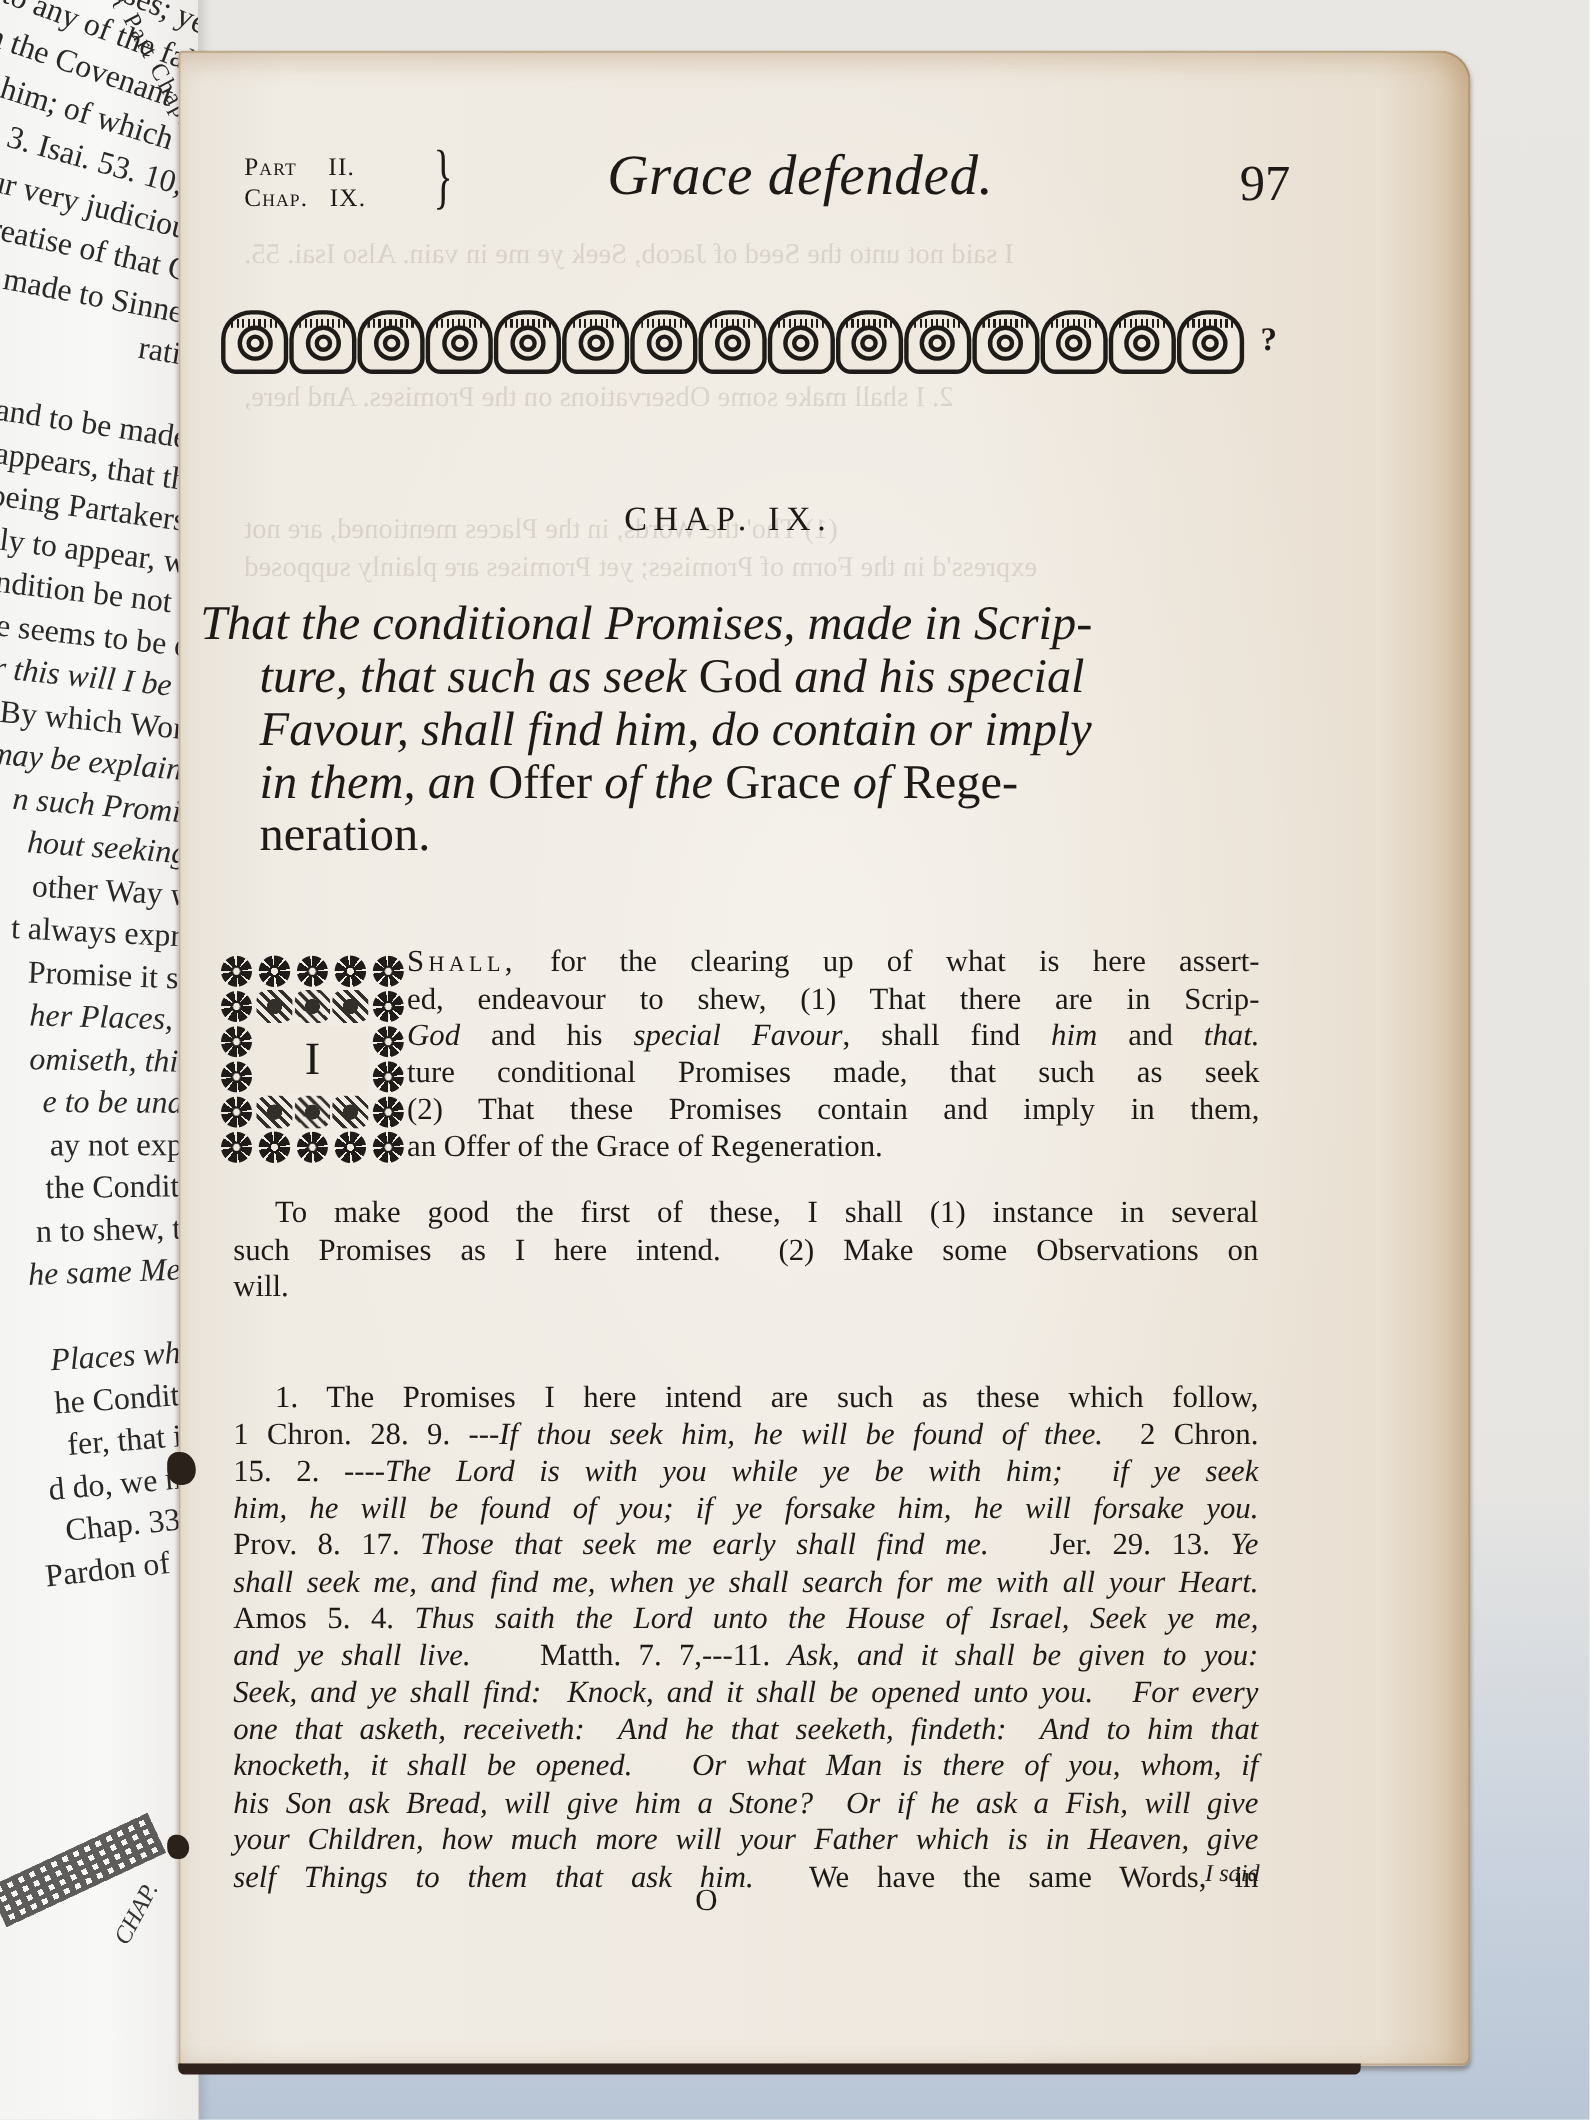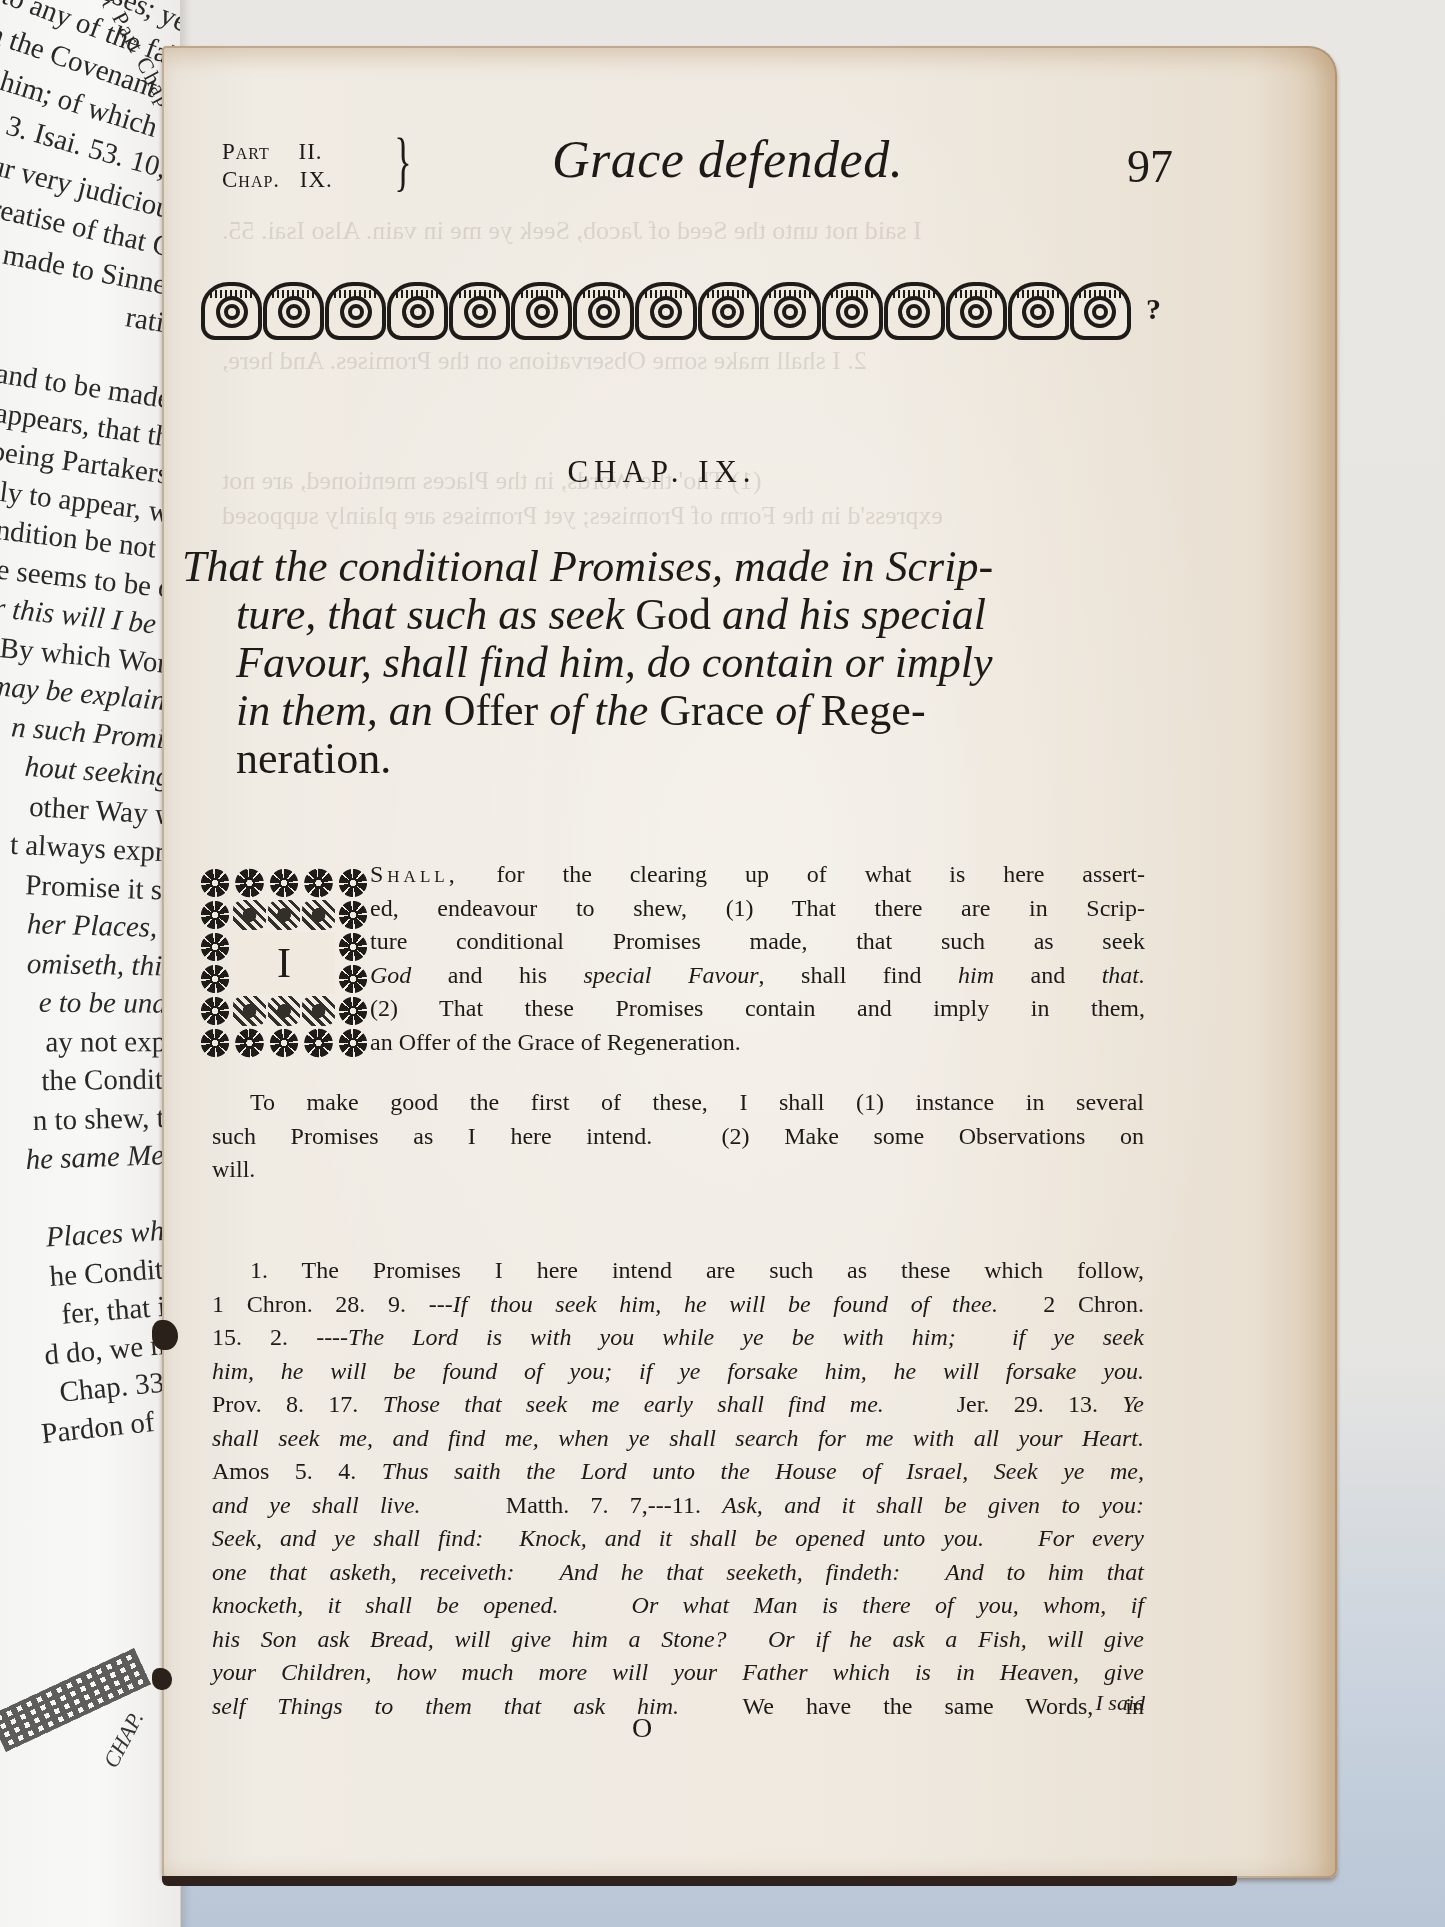--- a/index.html
+++ b/index.html
@@ -280,21 +280,21 @@
       background: #efe9e0;
       position: relative;
       z-index: 1;
     }
 
     
     .body {
       position: absolute;
       left: 50px;
       width: 1000px;
-      font-size: 24px;
+      font-size: 28px;
       line-height: 33.5px;
       text-align: justify;
     }
     .body .ln {
       display: block;
       white-space: nowrap;
       text-align-last: justify;
     }
     .body .ln.end { text-align-last: left; }
     .body i { font-style: italic; }
@@ -458,22 +458,22 @@
       <span class="flor" style="grid-area: 6 / 2;"></span>
       <span class="flor" style="grid-area: 6 / 3;"></span>
       <span class="flor" style="grid-area: 6 / 4;"></span>
       <span class="flor" style="grid-area: 6 / 5;"></span>
       <span class="initial-letter">I</span>
   </div>
 
   <div class="body intro-para" id="intro-para">
       <span class="ln"><span class="sc">Shall,</span><span style="white-space: pre;"> for the clearing up of what is here assert-</span></span>
       <span class="ln"><span style="white-space: pre;">ed, endeavour to shew, (1) That there are in Scrip-</span></span>
+      <span class="ln"><i style="white-space: pre;">God</i><span style="white-space: pre;"> and his </span><i style="white-space: pre;">special Favour</i><span style="white-space: pre;">, shall find </span><i style="white-space: pre;">him</i><span style="white-space: pre;"> and </span><i style="white-space: pre;">that.</i></span>
       <span class="ln"><span style="white-space: pre;">ture conditional Promises made, that such as seek</span></span>
-      <span class="ln"><i style="white-space: pre;">God</i><span style="white-space: pre;"> and his </span><i style="white-space: pre;">special Favour</i><span style="white-space: pre;">, shall find </span><i style="white-space: pre;">him</i><span style="white-space: pre;"> and </span><i style="white-space: pre;">that.</i></span>
       <span class="ln"><span style="white-space: pre;">(2) That these Promises contain and imply in them,</span></span>
       <span class="ln end"><span style="white-space: pre;">an Offer of the Grace of Regeneration.</span></span>
     </div>
 
   <div class="body para-2" id="para-2">
       <span class="ln indent"><span style="white-space: pre;">To make good the first of these, I shall (1) instance in several</span></span>
       <span class="ln"><span style="white-space: pre;">such Promises as I here intend.  (2) Make some Observations on</span></span>
       <span class="ln end"><span style="white-space: pre;">will.</span></span>
     </div>
 

